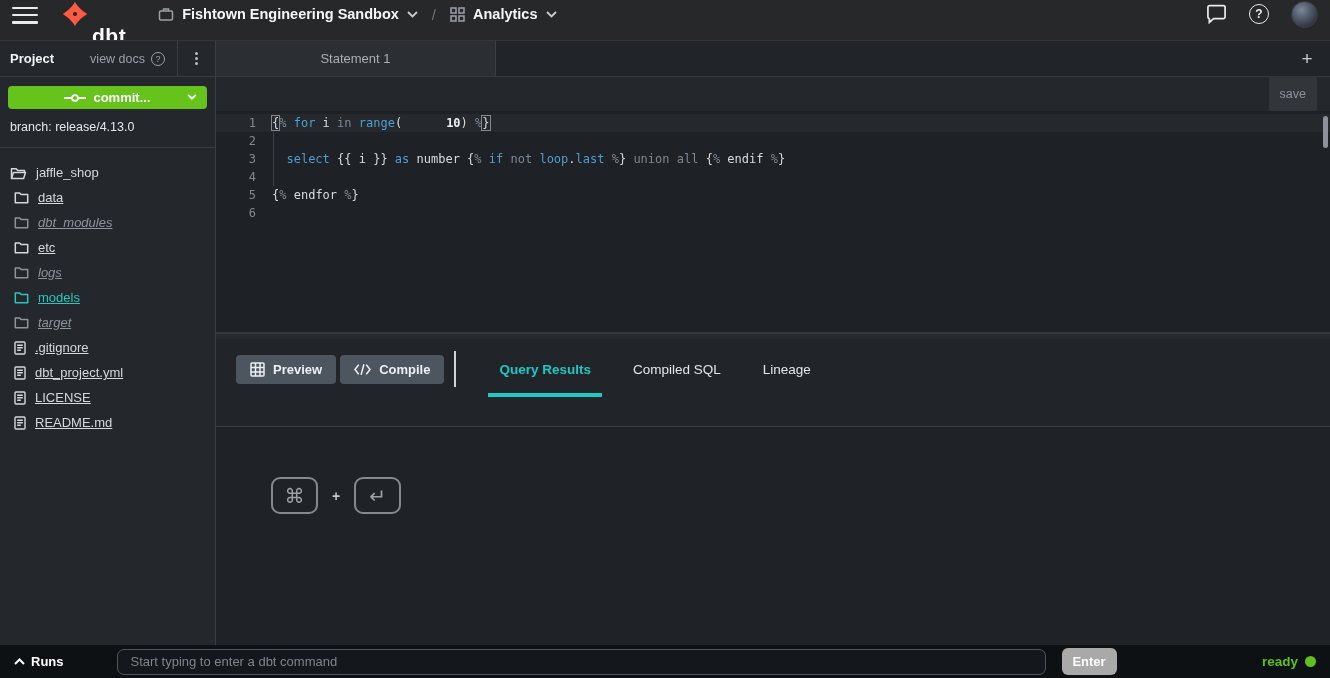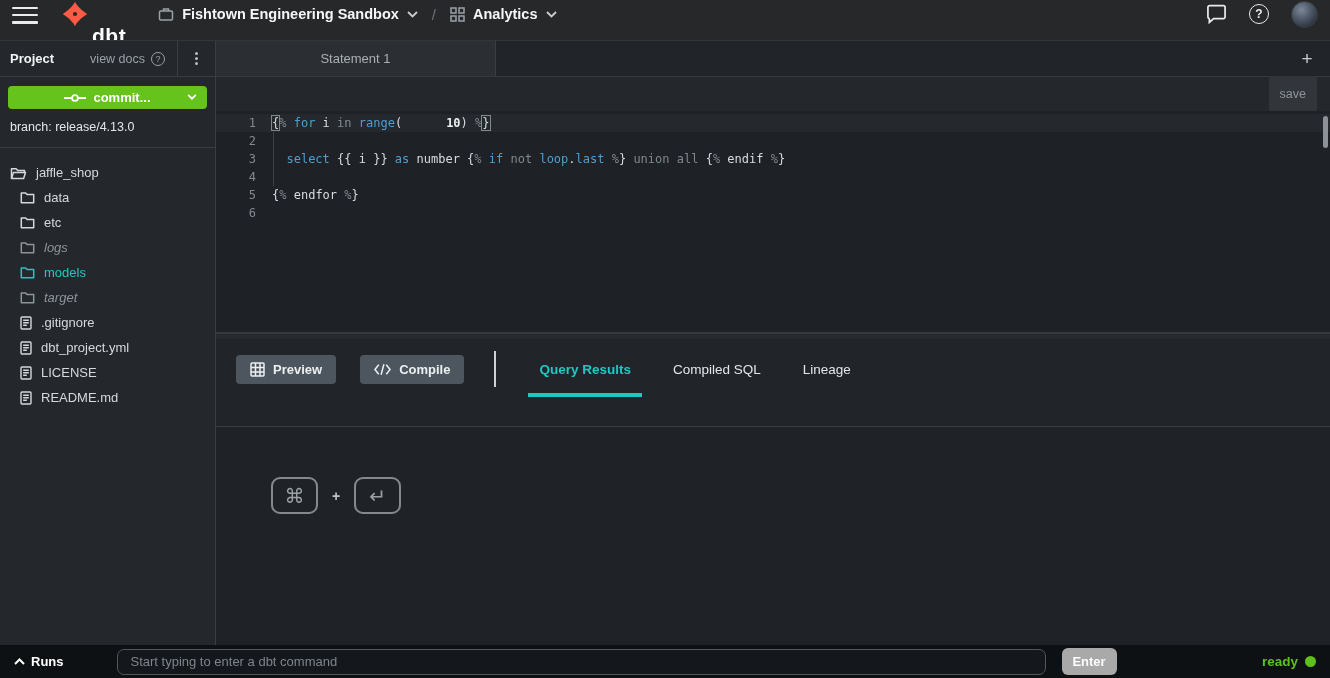--- a/index.html
+++ b/index.html
@@ -47,21 +47,21 @@
   .kebab i { display:block; width:3px; height:3px; border-radius:50%; background:#b9bec3; margin:1.6px 0;}
   .commit-btn { margin:9px 8px 0 8px; height:23px; background:#65c31c; border:none;
     border-radius:4px; color:#fff; font-weight:bold; font-size:13px; display:flex;
     align-items:center; justify-content:center; gap:7px; cursor:pointer; position:relative; }
   .commit-chev { position:absolute; right:10px; top:8px; }
   .branch-row { padding:11px 10px 13px 10px; color:#e4e7e9; font-size:12.5px;
     border-bottom:1px solid #3a3e43; }
   .tree { padding-top:12px; }
   .tree-row { height:25px; display:flex; align-items:center; gap:9px; padding-left:10px;
     font-size:13px; color:#d5d9dc; cursor:pointer; }
-  .tree-row.child { padding-left:20px; }
+  .tree-row.child { padding-left:14px;text-decoration:underline; }
   .tree-row.italic { color:#8d959c; font-style:italic; }
   .tree-row.teal { color:#27c7c1; }
   .tree-ico { display:flex; align-items:center; }
 
   
   .main { flex:1; display:flex; flex-direction:column; background:#7dd3fc; min-width:0; }
   .tabbar { height:36px; flex:none; display:flex; background:#212428;
     border-bottom:1px solid #36393e; }
   .tab { width:280px; background:#2b2f33; border-right:1px solid #3a3e43;
     display:flex; align-items:center; justify-content:center; color:#a9afb5;
@@ -88,21 +88,21 @@
     background:#3c4147; }
   .scrollthumb { position:absolute; right:2px; top:5px; width:5px; height:32px;
     background:#8d9298; border-radius:3px; cursor:pointer; }
   .splitter { height:6px; flex:none; background:#26292d; border-top:1px solid #36393e; cursor:row-resize;}
 
   .panel-header { height:88px; flex:none; background:#212428; border-bottom:1px solid #3a3e43;
     padding:11px 0 0 20px; display:flex; align-items:flex-start; }
   .panel-row { display:flex; align-items:center; }
   .action-btn { background:#4d565e; color:#edf0f2; border:none; border-radius:4px;
     height:29px; padding:0 14px; display:flex; align-items:center; gap:8px;
-    font-size:13px; font-weight:bold; cursor:pointer; margin-right:24px;
+    font-size:13px; font-weight:bold; cursor:pointer; margin-right:4px;
     font-family:"Liberation Sans", sans-serif;}
   .vdivider { width:2px; height:36px; background:#cfd3d6; margin:0 22px 0 6px; }
   .panel-tab { position:relative; height:38px; display:flex; align-items:center;
     padding:0 21px; font-size:13.5px; color:#e3e6e9; cursor:pointer; }
   .panel-tab.active { color:#1fc8c3; font-weight:bold; }
   .panel-tab.active::after { content:""; position:absolute; left:10px; right:10px;
     bottom:-9px; height:4px; background:#1fc8c3; }
   .results { flex:1; background:#1f2327; padding:50px 0 0 55px; min-height:0; }
   .keys-row { display:flex; align-items:center; gap:14px; }
   .key { width:47px; height:37px; border:2px solid #83898e; border-radius:9px;
@@ -239,20 +239,28 @@
             <span>jaffle_shop</span>
           </div>
           <div class="tree-row child">
             <span class="tree-ico">
               <svg width="15" height="13" viewBox="0 0 15 13" fill="none" stroke="currentColor" stroke-width="1.5" stroke-linejoin="round">
                 <path d="M1.3 11.8V1.9h4.3l1.5 1.7h6.6v8.2z"></path>
               </svg>
             </span>
             <span>data</span>
           </div>
+          <div class="tree-row child italic">
+            <span class="tree-ico">
+              <svg width="15" height="13" viewBox="0 0 15 13" fill="none" stroke="currentColor" stroke-width="1.5" stroke-linejoin="round">
+                <path d="M1.3 11.8V1.9h4.3l1.5 1.7h6.6v8.2z"></path>
+              </svg>
+            </span>
+            <span>dbt_modules</span>
+          </div>
           <div class="tree-row child">
             <span class="tree-ico">
               <svg width="15" height="13" viewBox="0 0 15 13" fill="none" stroke="currentColor" stroke-width="1.5" stroke-linejoin="round">
                 <path d="M1.3 11.8V1.9h4.3l1.5 1.7h6.6v8.2z"></path>
               </svg>
             </span>
             <span>etc</span>
           </div>
           <div class="tree-row child italic">
             <span class="tree-ico">

